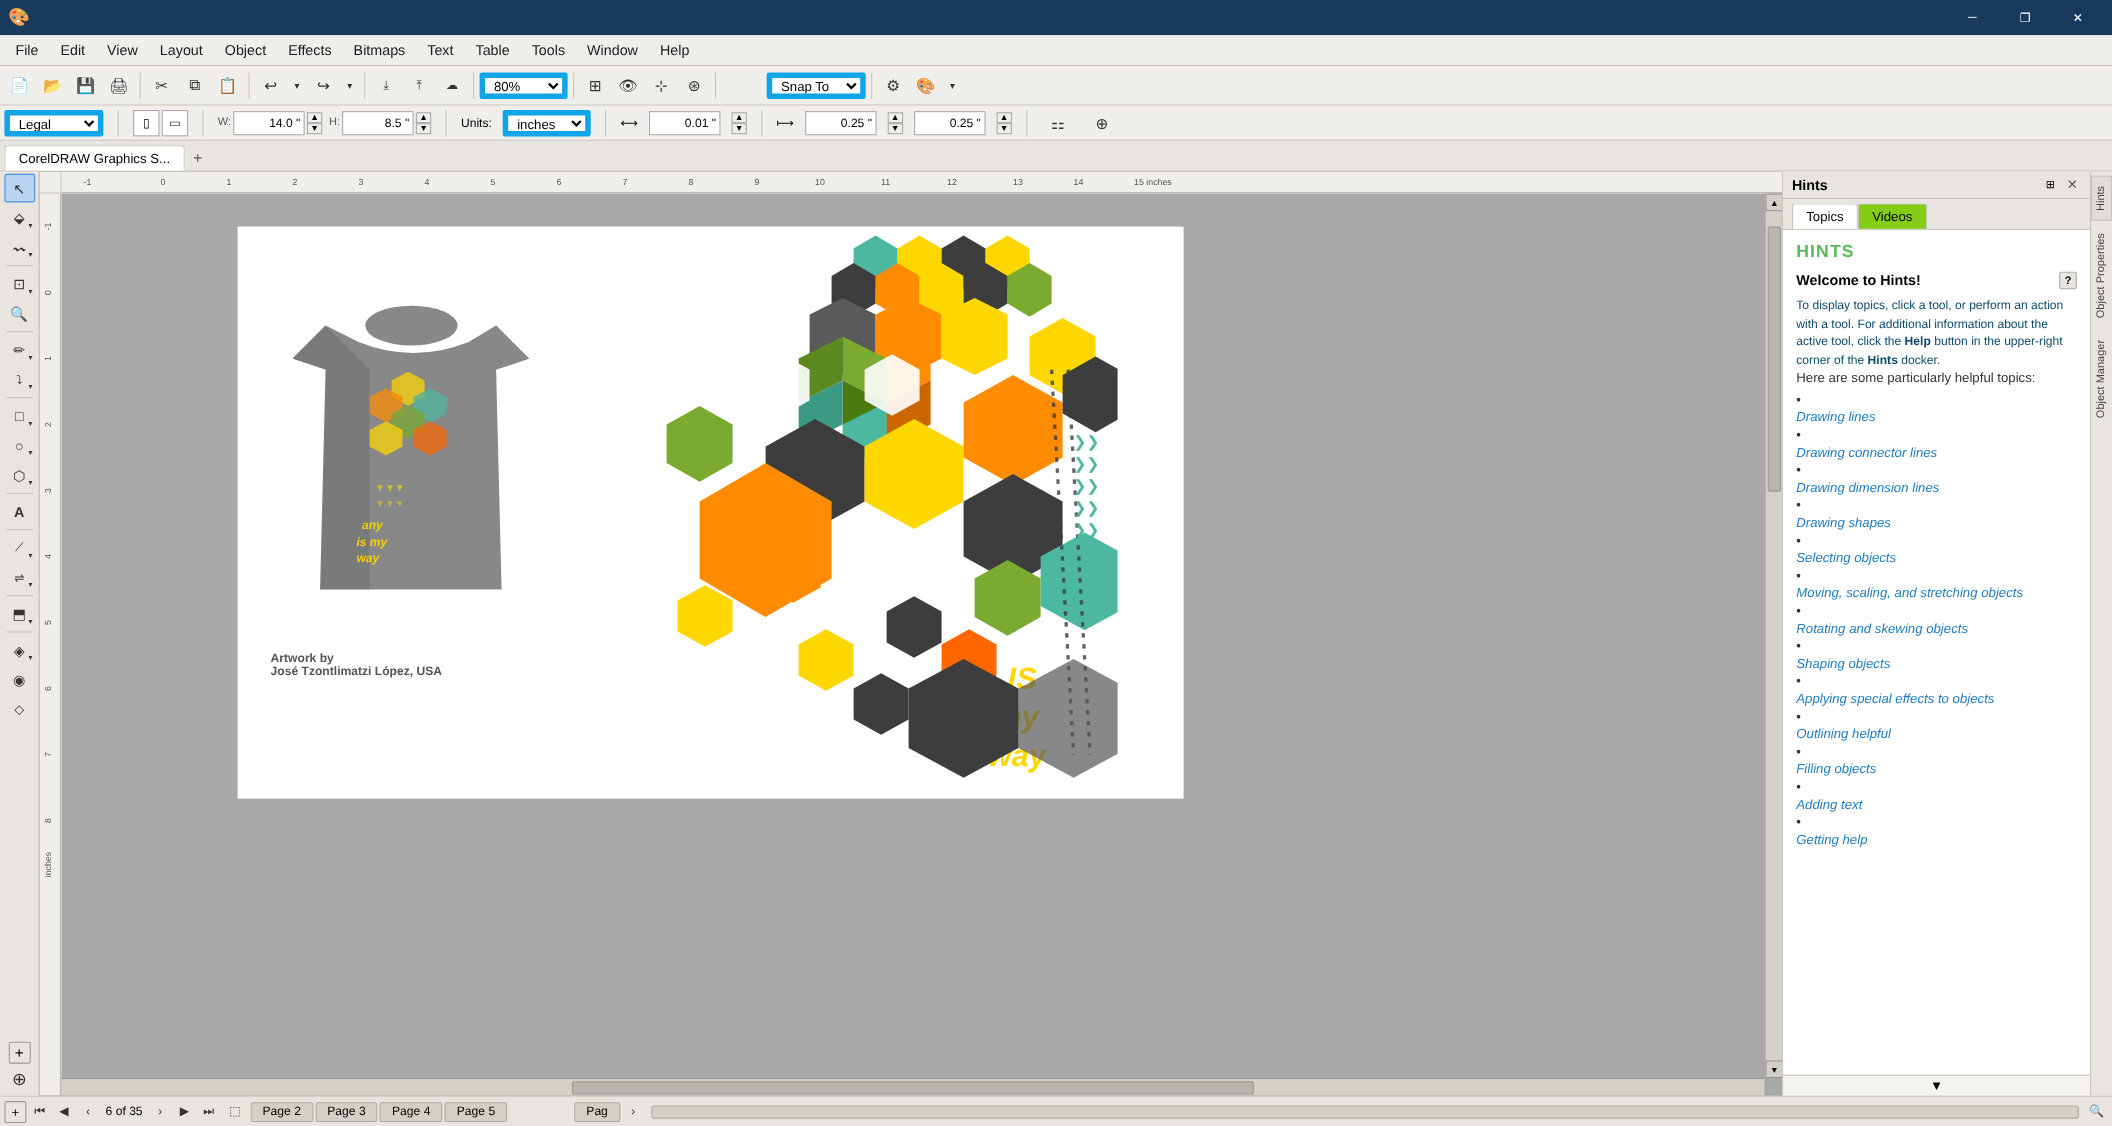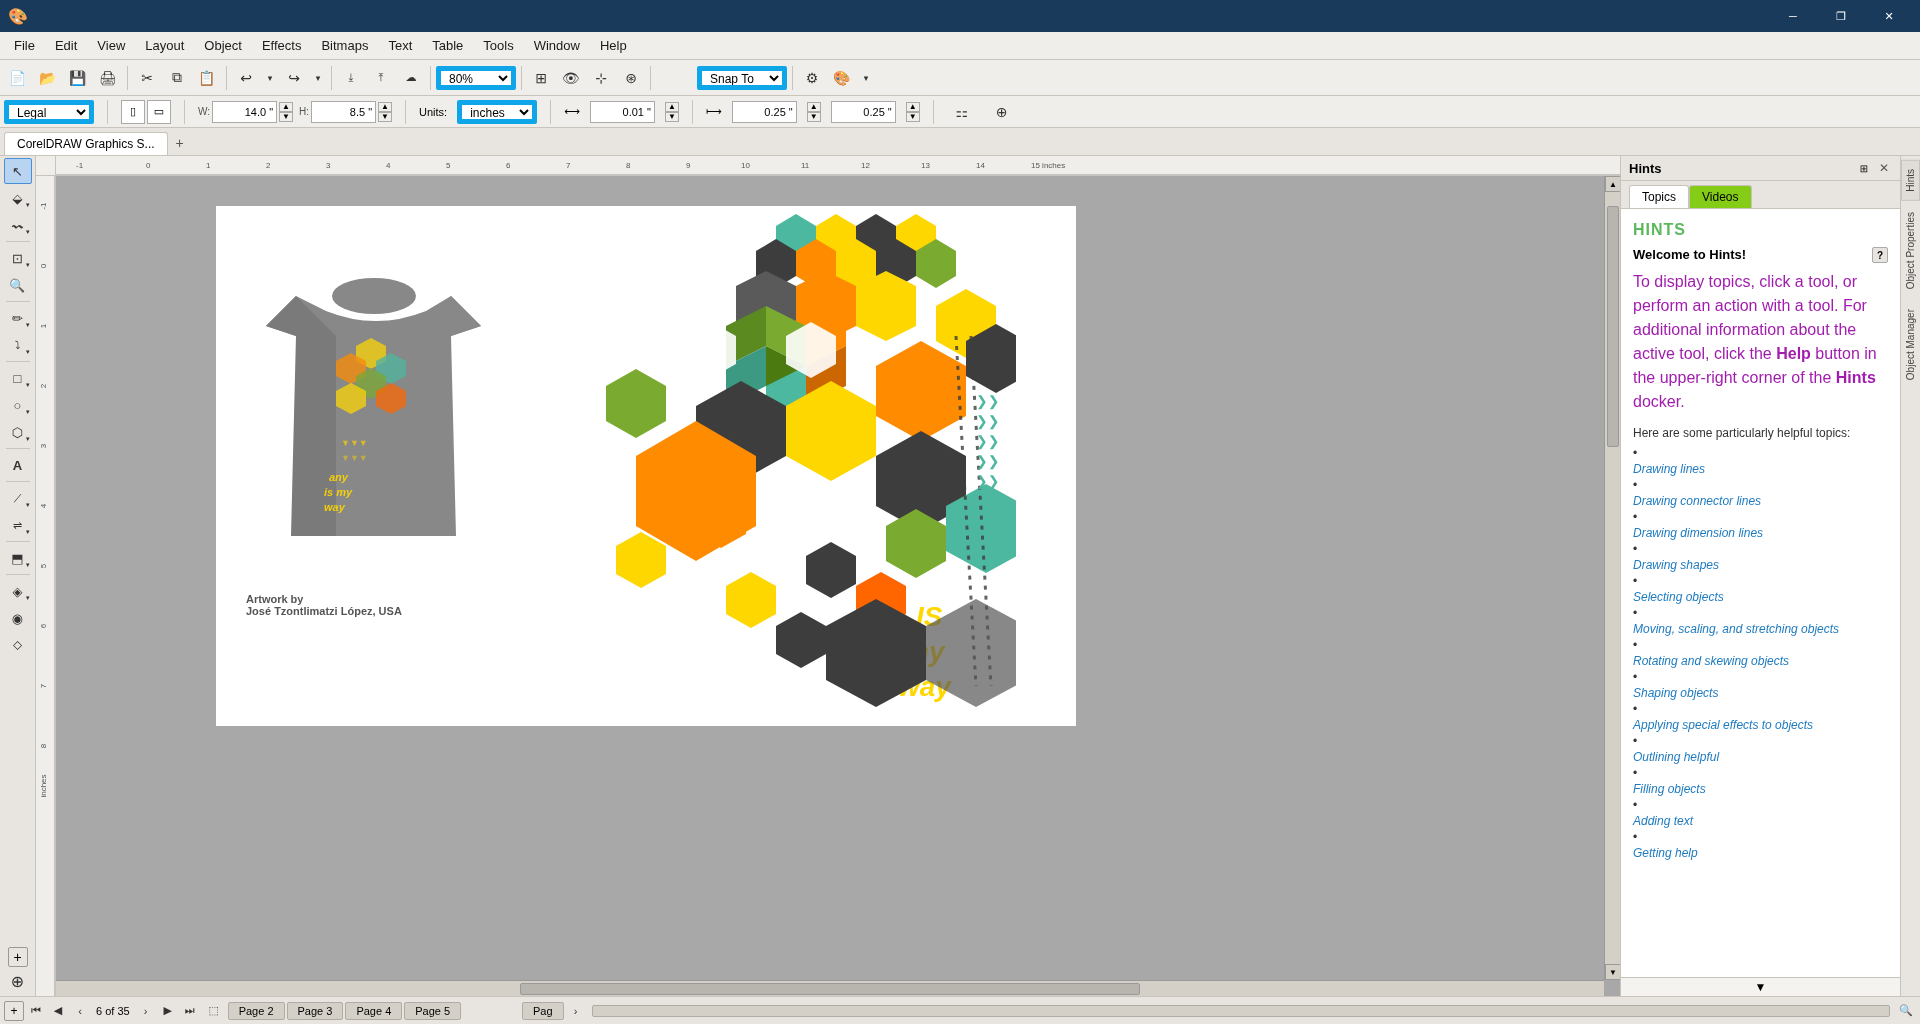--- a/index.html
+++ b/index.html
@@ -201,24 +201,23 @@
       font-weight: bold;
       margin-bottom: 8px;
       letter-spacing: 1px;
     }
     #hints-welcome {
       font-size: 13px;
       font-weight: bold;
       margin-bottom: 8px;
     }
     #hints-body {
-      font-size: 16px;
+      font-size: 11px;
       line-height: 1.5;
-      color: #a21caf;
-      margin-bottom: 12px;
+      color: #0c4a6e;
     }
     #hints-topics-title {
       font-size: 12px;
       color: #333;
       margin-bottom: 6px;
     }
     .hint-link {
       display: block;
       color: #1e7bc0;
       font-size: 12px;

